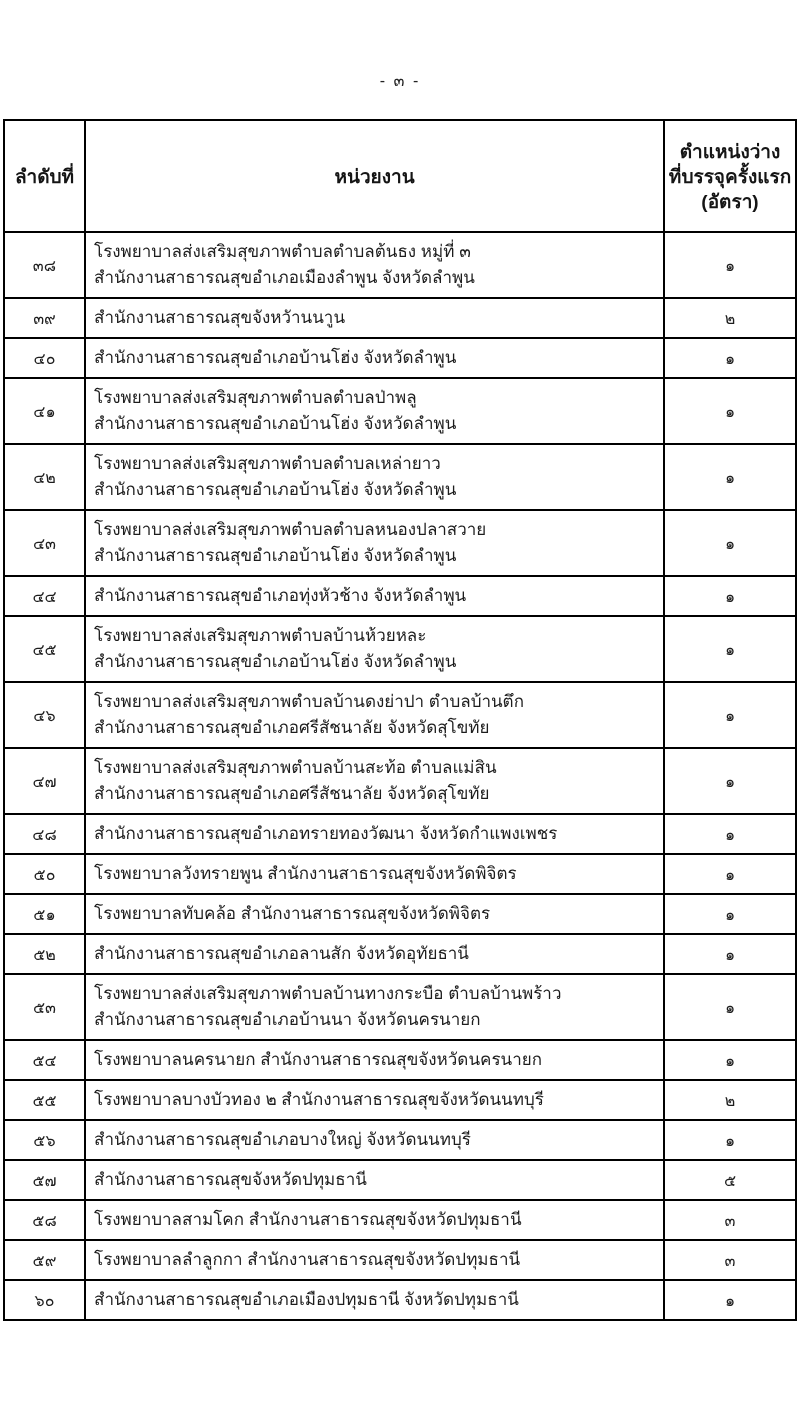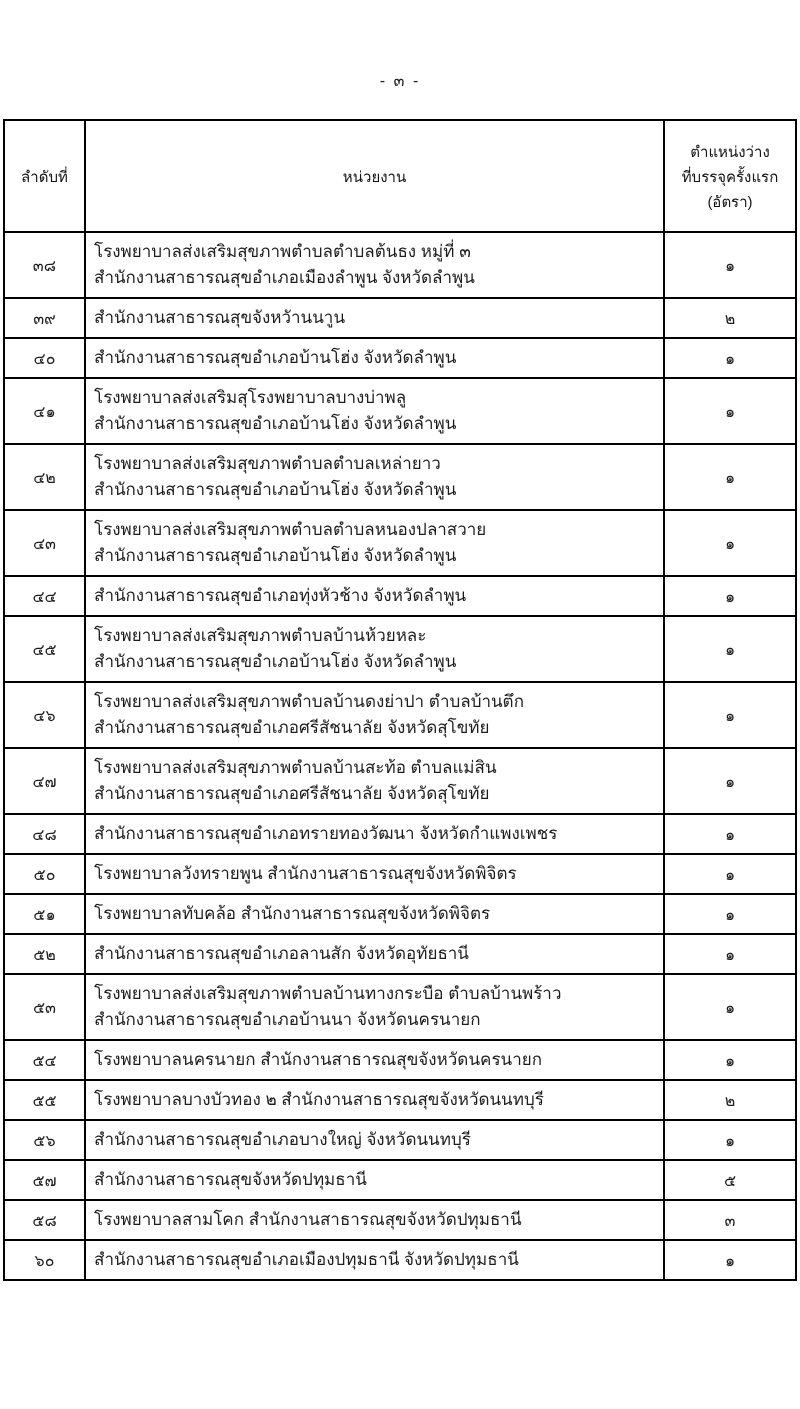--- a/index.html
+++ b/index.html
@@ -29,22 +29,22 @@
   }
   table.doc-table th,
   table.doc-table td {
     border: 2px solid #000000;
   }
   col.c-no  { width: 81px; }
   col.c-unit { width: 579px; }
   col.c-vac { width: 132px; }
   thead th {
     height: 112px;
-    font-size: 15px;
-    font-weight: 400;
+    font-size: 19px;
+    font-weight: 700;
     text-align: center;
     vertical-align: middle;
     line-height: 25px;
     color: #151515;
   }
   tbody td {
     padding: 6px 0;
     vertical-align: middle;
     font-size: 17px;
     color: #1d1d1d;
@@ -111,21 +111,21 @@
       <td class="cell-no">๔๐</td>
       <td class="cell-unit">
             <div class="unit-line">สำนักงานสาธารณสุขอำเภอบ้านโฮ่ง จังหวัดลำพูน</div>
           </td>
       <td class="cell-vac">๑</td>
     </tr>
 
     <tr>
       <td class="cell-no">๔๑</td>
       <td class="cell-unit">
-            <div class="unit-line">โรงพยาบาลส่งเสริมสุโรงพยาบาลบางบ่าพลู</div>
+            <div class="unit-line">โรงพยาบาลส่งเสริมสุขภาพตำบลตำบลป่าพลู</div>
             <div class="unit-line">สำนักงานสาธารณสุขอำเภอบ้านโฮ่ง จังหวัดลำพูน</div>
           </td>
       <td class="cell-vac">๑</td>
     </tr>
 
     <tr>
       <td class="cell-no">๔๒</td>
       <td class="cell-unit">
             <div class="unit-line">โรงพยาบาลส่งเสริมสุขภาพตำบลตำบลเหล่ายาว</div>
             <div class="unit-line">สำนักงานสาธารณสุขอำเภอบ้านโฮ่ง จังหวัดลำพูน</div>
@@ -252,20 +252,27 @@
     </tr>
 
     <tr>
       <td class="cell-no">๕๘</td>
       <td class="cell-unit">
             <div class="unit-line">โรงพยาบาลสามโคก สำนักงานสาธารณสุขจังหวัดปทุมธานี</div>
           </td>
       <td class="cell-vac">๓</td>
     </tr>
 
+    <tr>
+      <td class="cell-no">๕๙</td>
+      <td class="cell-unit">
+            <div class="unit-line">โรงพยาบาลลำลูกกา สำนักงานสาธารณสุขจังหวัดปทุมธานี</div>
+          </td>
+      <td class="cell-vac">๓</td>
+    </tr>
 
     <tr>
       <td class="cell-no">๖๐</td>
       <td class="cell-unit">
             <div class="unit-line">สำนักงานสาธารณสุขอำเภอเมืองปทุมธานี จังหวัดปทุมธานี</div>
           </td>
       <td class="cell-vac">๑</td>
     </tr>
   </tbody>
   </table>

